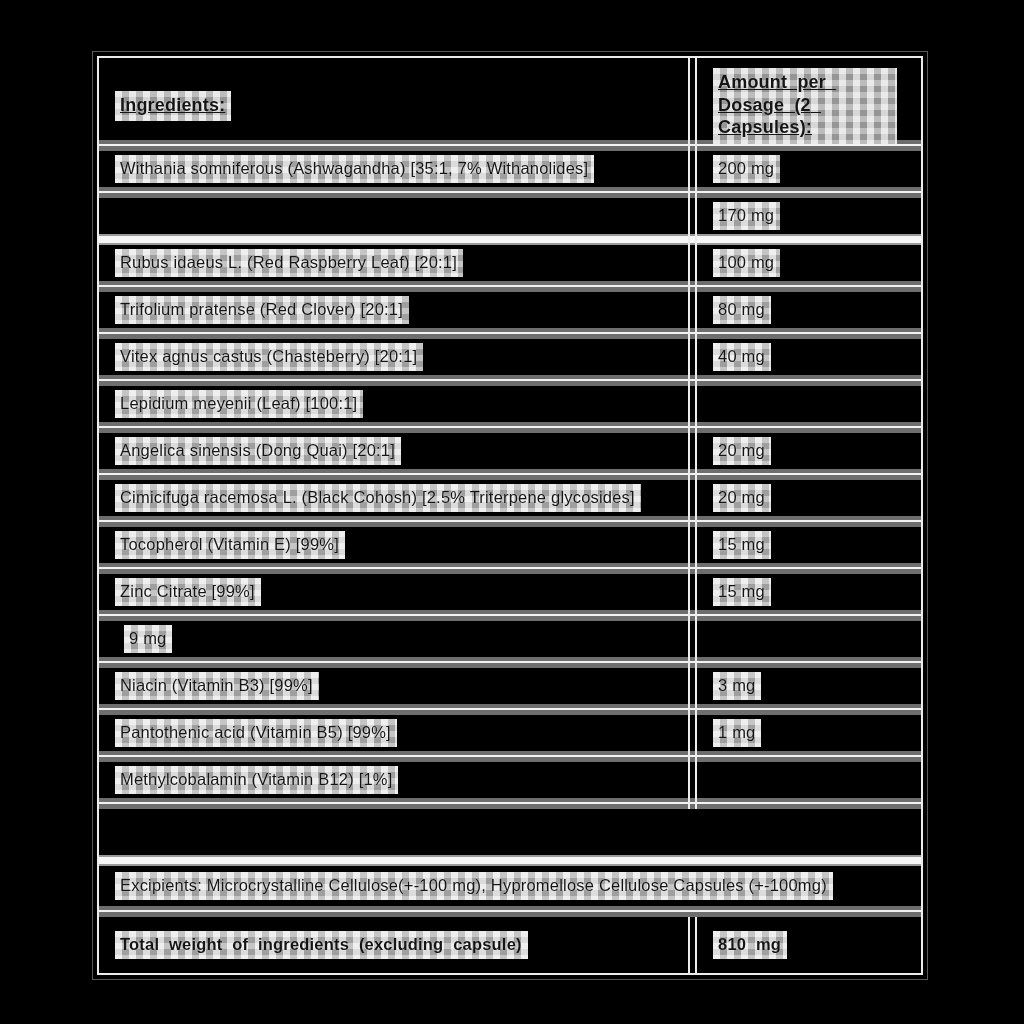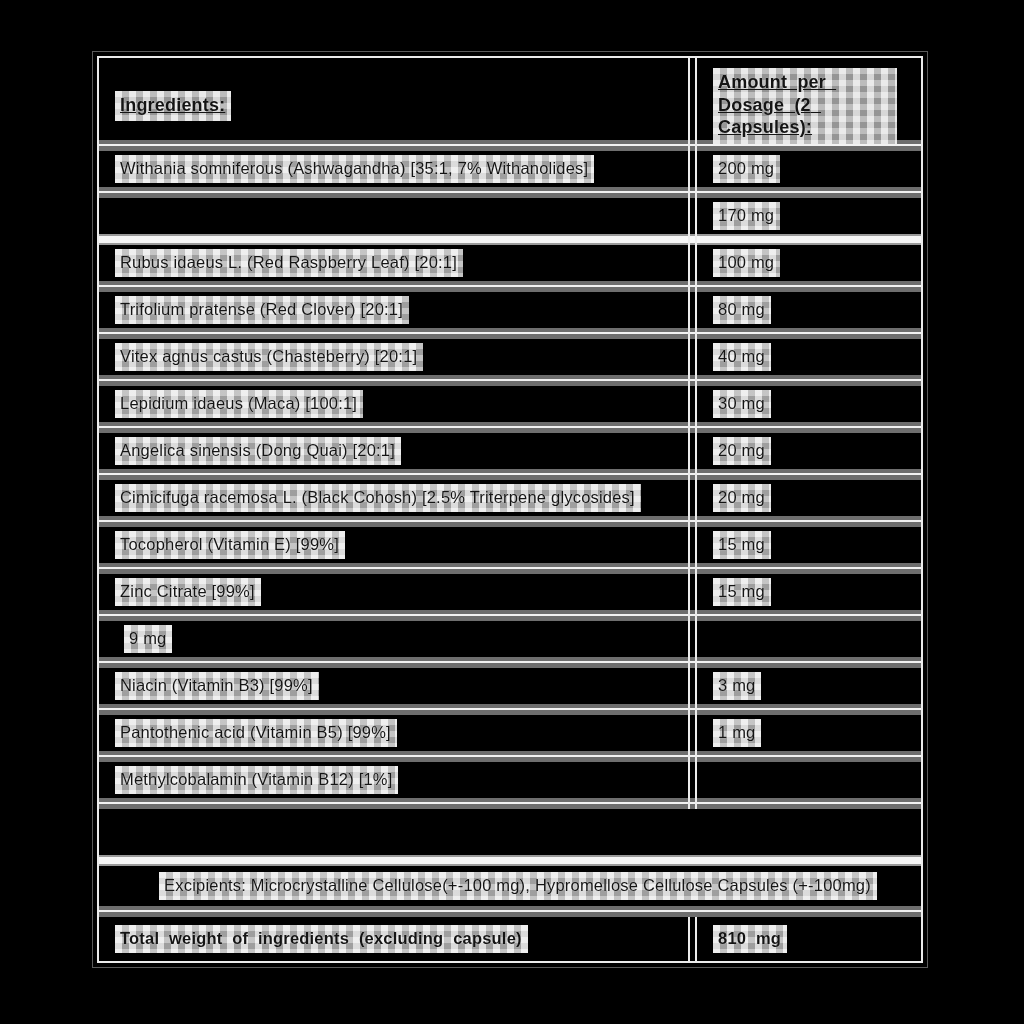--- a/index.html
+++ b/index.html
@@ -48,22 +48,22 @@
   }
   .row { display: flex; align-items: center; }
   .cell { display: flex; align-items: center; }
   .name-cell { width: 589px; padding-left: 16px; }
   .amt-cell { flex: 1; padding-left: 25px; }
   .header-row { height: 82px; align-items: center; padding-top: 14px; text-decoration: underline; }
   .header-row .cell { align-items: flex-start; }
   .header-row .amt-cell { padding-right: 24px; }
   .ing-row { height: 36px; }
   .empty-row { height: 46px; }
-  .excipients-row { height: 40px; padding-left: 16px; justify-content: center; }
-  .total-row { height: 44px; }
+  .excipients-row { height: 40px; padding-left: 16px; }
+  .total-row { height: 56px; }
   .sep {
     height: 11px;
     background: linear-gradient(180deg,
       var(--sep-gray) 0px, var(--sep-gray) 4px,
       var(--sep-white) 4px, var(--sep-white) 6px,
       var(--sep-gray) 6px, var(--sep-gray) 11px);
   }
   .sep.bright {
     background: linear-gradient(180deg,
       #9a9a9a 0px, #9a9a9a 2px,
@@ -161,24 +161,21 @@
       <span class="hl">Vitex agnus castus (Chasteberry) [20:1]</span>
     </div>
     <div class="cell amt-cell">
       <span class="hl">40 mg</span>
     </div>
   </div>
   <div class="sep"></div>
 
   <div class="row ing-row">
     <div class="cell name-cell">
-      <span class="hl">Lepidium idaeus (Maca) [100:1]</span>
-    </div>
-    <div class="cell amt-cell">
-      <span class="hl">30 mg</span>
+      <span class="hl">Lepidium meyenii (Leaf) [100:1]</span>
     </div>
   </div>
   <div class="sep"></div>
 
   <div class="row ing-row">
     <div class="cell name-cell">
       <span class="hl">Angelica sinensis (Dong Quai) [20:1]</span>
     </div>
     <div class="cell amt-cell">
       <span class="hl">20 mg</span>

